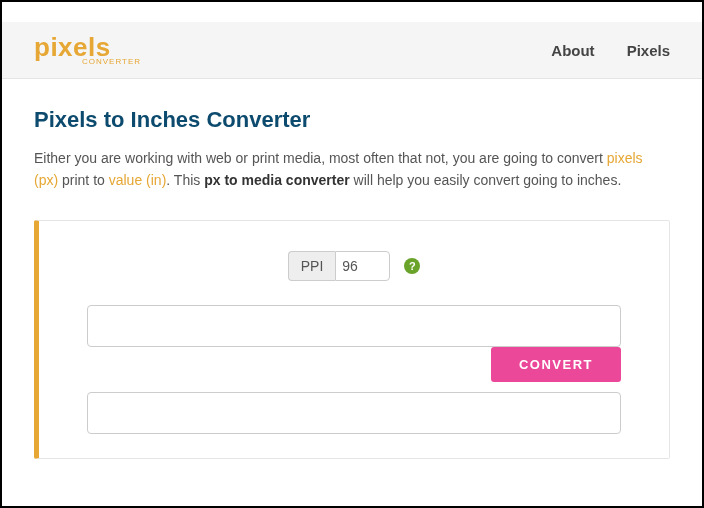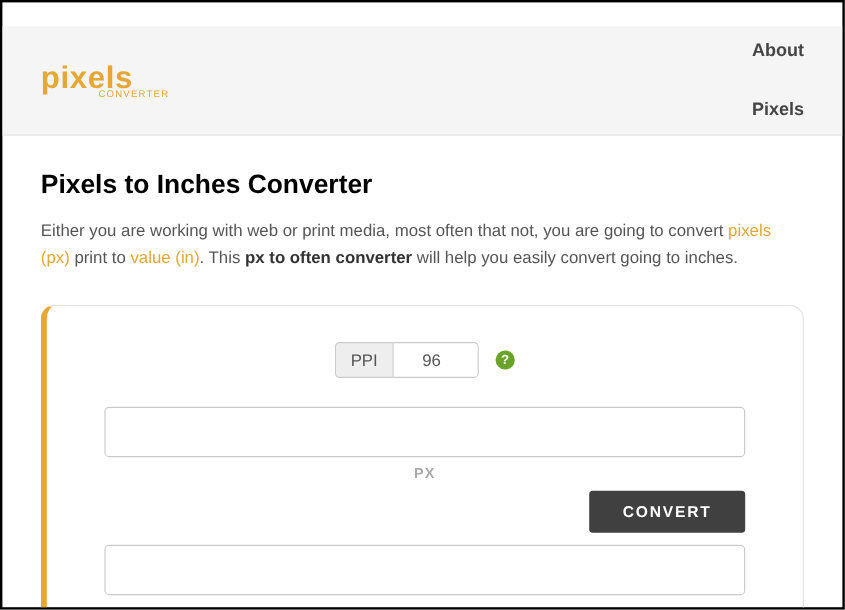--- a/index.html
+++ b/index.html
@@ -35,56 +35,55 @@
       font-size: 8px;
       font-weight: normal;
       color: #e6a734;
       letter-spacing: 1px;
       margin-left: 48px;
       margin-top: -2px;
     }
     .nav {
       display: flex;
       gap: 32px;
-      flex-direction: column;
     }
     .nav a {
       color: #444;
       font-size: 15px;
       font-weight: bold;
       text-decoration: none;
       cursor: pointer;
     }
     .content {
       padding: 28px 32px 0 32px;
     }
     h1 {
       font-size: 22px;
-      color: #000000;
+      color: #0c4a6e;
       font-weight: bold;
       margin-bottom: 14px;
     }
     .intro {
       font-size: 14px;
       color: #555;
       line-height: 1.6;
       margin-bottom: 28px;
     }
     .intro .link {
       color: #e6a734;
       cursor: pointer;
     }
     .intro .bold {
       font-weight: bold;
       color: #333;
     }
     .converter-card {
       border: 1px solid #e5e5e5;
       border-left: 5px solid #e6a734;
-      border-radius: 12px;
+      border-radius: 2px;
       padding: 30px 48px 24px 48px;
     }
     .ppi-row {
       display: flex;
       justify-content: center;
       align-items: center;
       gap: 0;
       margin-bottom: 24px;
     }
     .ppi-label {
@@ -92,23 +91,23 @@
       border: 1px solid #ccc;
       border-right: none;
       border-radius: 4px 0 0 4px;
       padding: 6px 12px;
       font-size: 14px;
       color: #555;
     }
     .ppi-input {
       border: 1px solid #ccc;
       border-radius: 0 4px 4px 0;
-      padding: 6px 24px;
+      padding: 6px 6px;
       font-size: 14px;
-      width: 72px;
+      width: 55px;
       color: #555;
     }
     .help-icon {
       display: inline-flex;
       align-items: center;
       justify-content: center;
       width: 16px;
       height: 16px;
       background: #6aa329;
       color: #fff;
@@ -134,21 +133,21 @@
       letter-spacing: 1px;
       margin-top: 6px;
       margin-bottom: 8px;
     }
     .convert-row {
       display: flex;
       justify-content: flex-end;
       margin-bottom: 10px;
     }
     .convert-btn {
-      background: #404040;
+      background: #ec4899;
       color: #fff;
       border: none;
       border-radius: 3px;
       padding: 10px 28px;
       font-size: 13px;
       font-weight: bold;
       letter-spacing: 1.5px;
       cursor: pointer;
     }
   </style>
@@ -162,32 +161,31 @@
   </div>
   <nav class="nav">
     <a>About</a>
     <a>Pixels</a>
   </nav>
 </div>
 
 <div class="content">
   <h1>Pixels to Inches Converter</h1>
   <p class="intro">
-    <span>Either you are working with web or print media, most often that not, you are going to convert </span><span class="link">pixels (px)</span><span> print to </span><span class="link">value (in)</span><span>. This </span><span class="bold">px to often converter</span><span> will help you easily convert going to inches.</span>
+    <span>Either you are working with web or print media, most often that not, you are going to convert </span><span class="link">pixels (px)</span><span> print to </span><span class="link">value (in)</span><span>. This </span><span class="bold">px to media converter</span><span> will help you easily convert going to inches.</span>
   </p>
 
   <div class="converter-card">
     <div class="ppi-row">
       <span class="ppi-label">PPI</span>
       <input class="ppi-input" type="text" value="96" style="">
       <span class="help-icon">?</span>
     </div>
 
     <input class="big-input" type="text" style="">
-    <div class="unit-label">PX</div>
 
     <div class="convert-row">
       <button class="convert-btn">CONVERT</button>
     </div>
 
     <input class="big-input" type="text" style="">
   </div>
 </div>
 
 </body></html>

